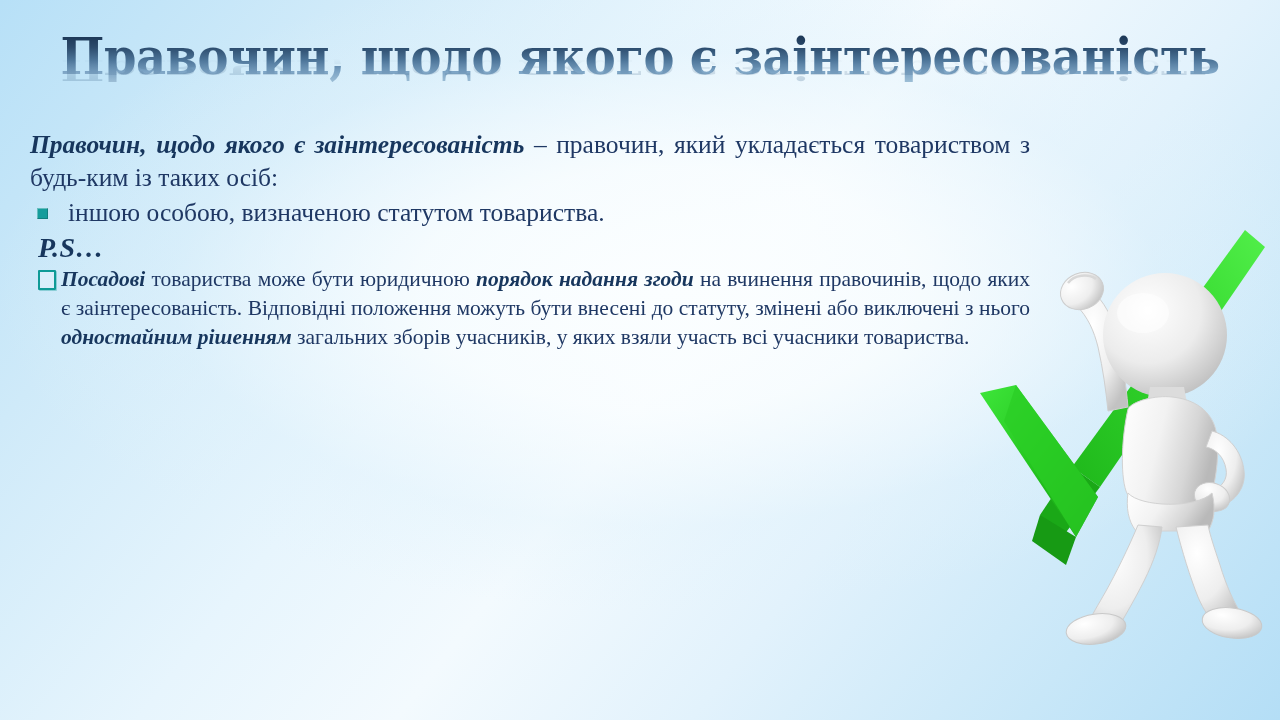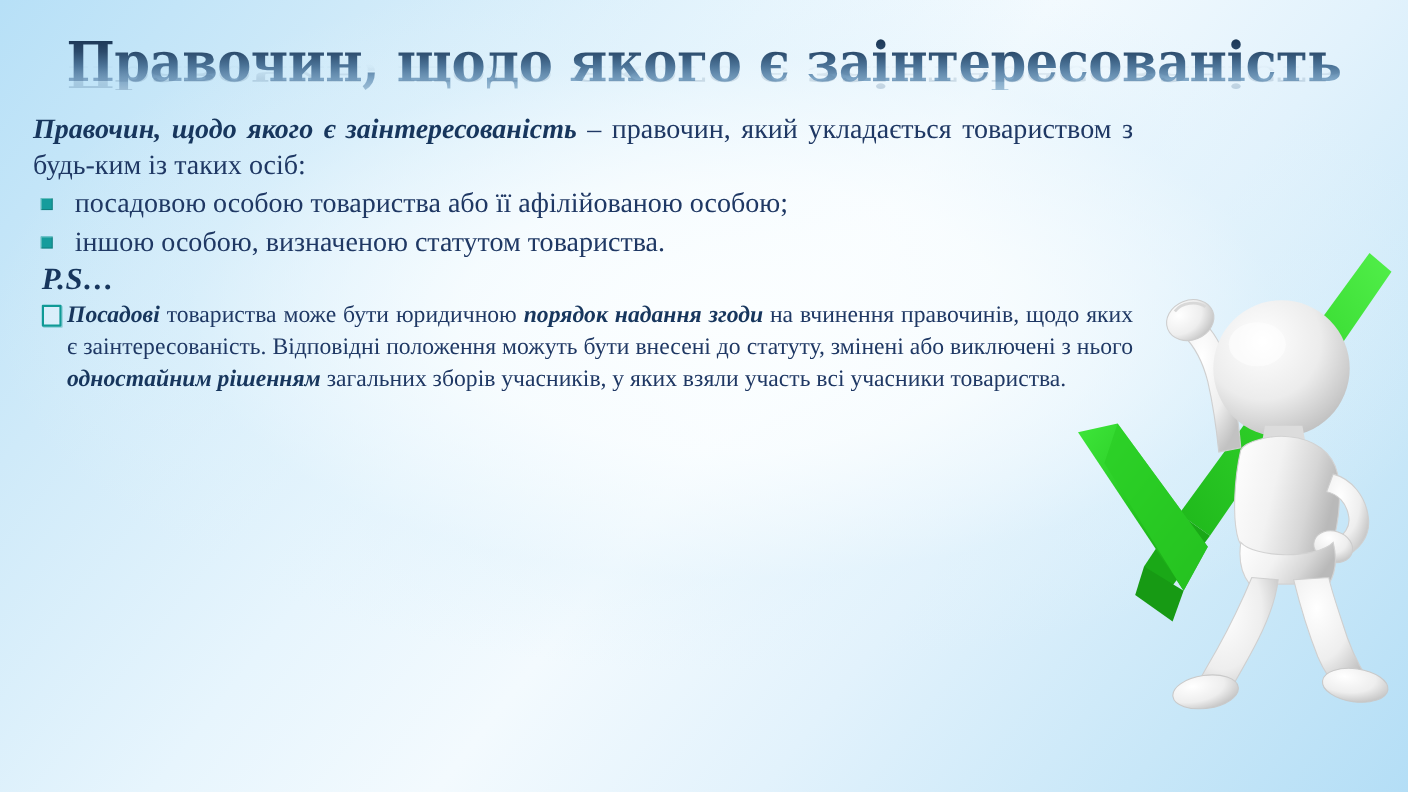--- a/index.html
+++ b/index.html
@@ -56,21 +56,21 @@
     background: linear-gradient(to top, rgba(23,49,79,0) 10%, rgba(60,95,130,0.45) 60%, rgba(80,120,155,0.8) 100%);
     -webkit-background-clip: text;
     background-clip: text;
     filter: blur(0.3px);
   }
 
   
   .body-area {
     position: absolute;
     left: 30px;
-    top: 100px;
+    top: 128px;
     width: 1000px;
     color: #1f3864;
   }
 
   .intro {
     font-size: 25.5px;
     line-height: 33px;
     text-align: justify;
     text-align-last: left;
     margin: 0 0 2px 0;
@@ -170,24 +170,20 @@
     <span class="title-reflect" aria-hidden="true">Правочин, щодо якого є заінтересованість</span>
   </div>
 
   <div class="body-area">
 
     <p class="intro">
       <b>Правочин, щодо якого є заінтересованість</b><span> – правочин, який укладається товариством з будь-ким із таких осіб:</span>
     </p>
 
     <ul class="main-list">
-      <li>
-        <span class="sq"></span>
-        <span>посадовою особою товариства або її афілійованою особою;</span>
-      </li>
       <li>
         <span class="sq"></span>
         <span>іншою особою, визначеною статутом товариства.</span>
       </li>
     </ul>
 
     <div class="ps-head">P.S…</div>
 
     <ul class="ps-list">
       <li>

